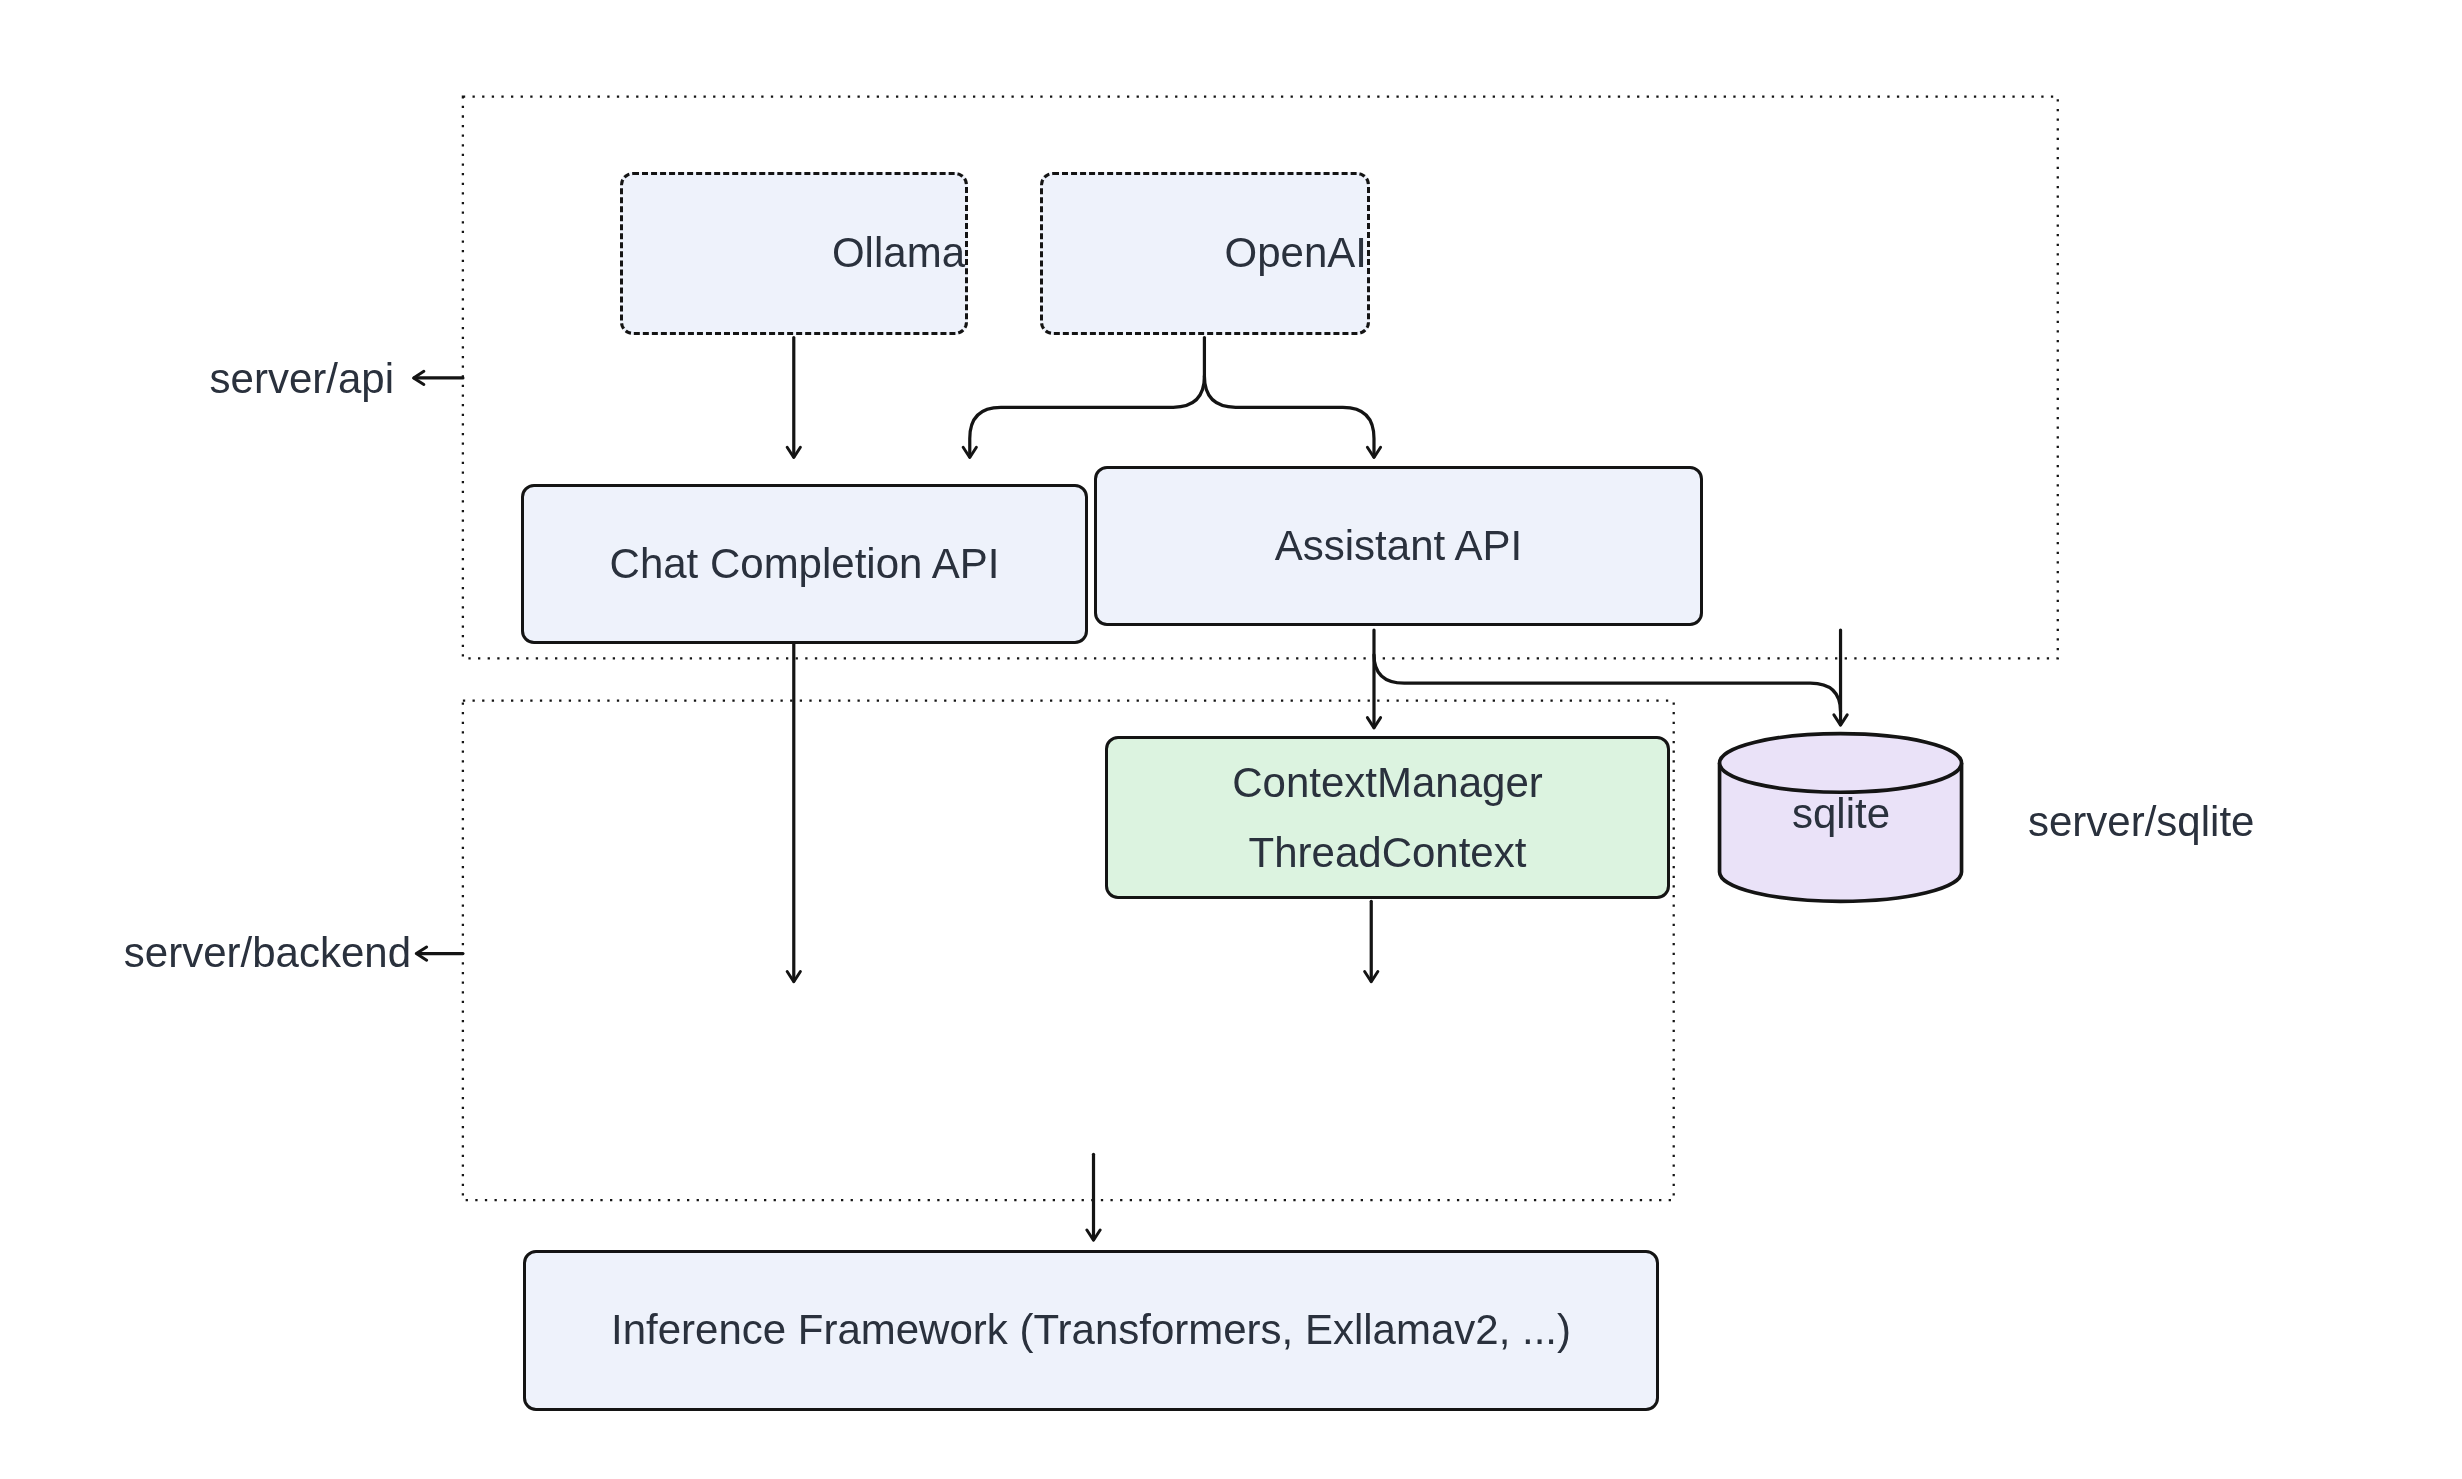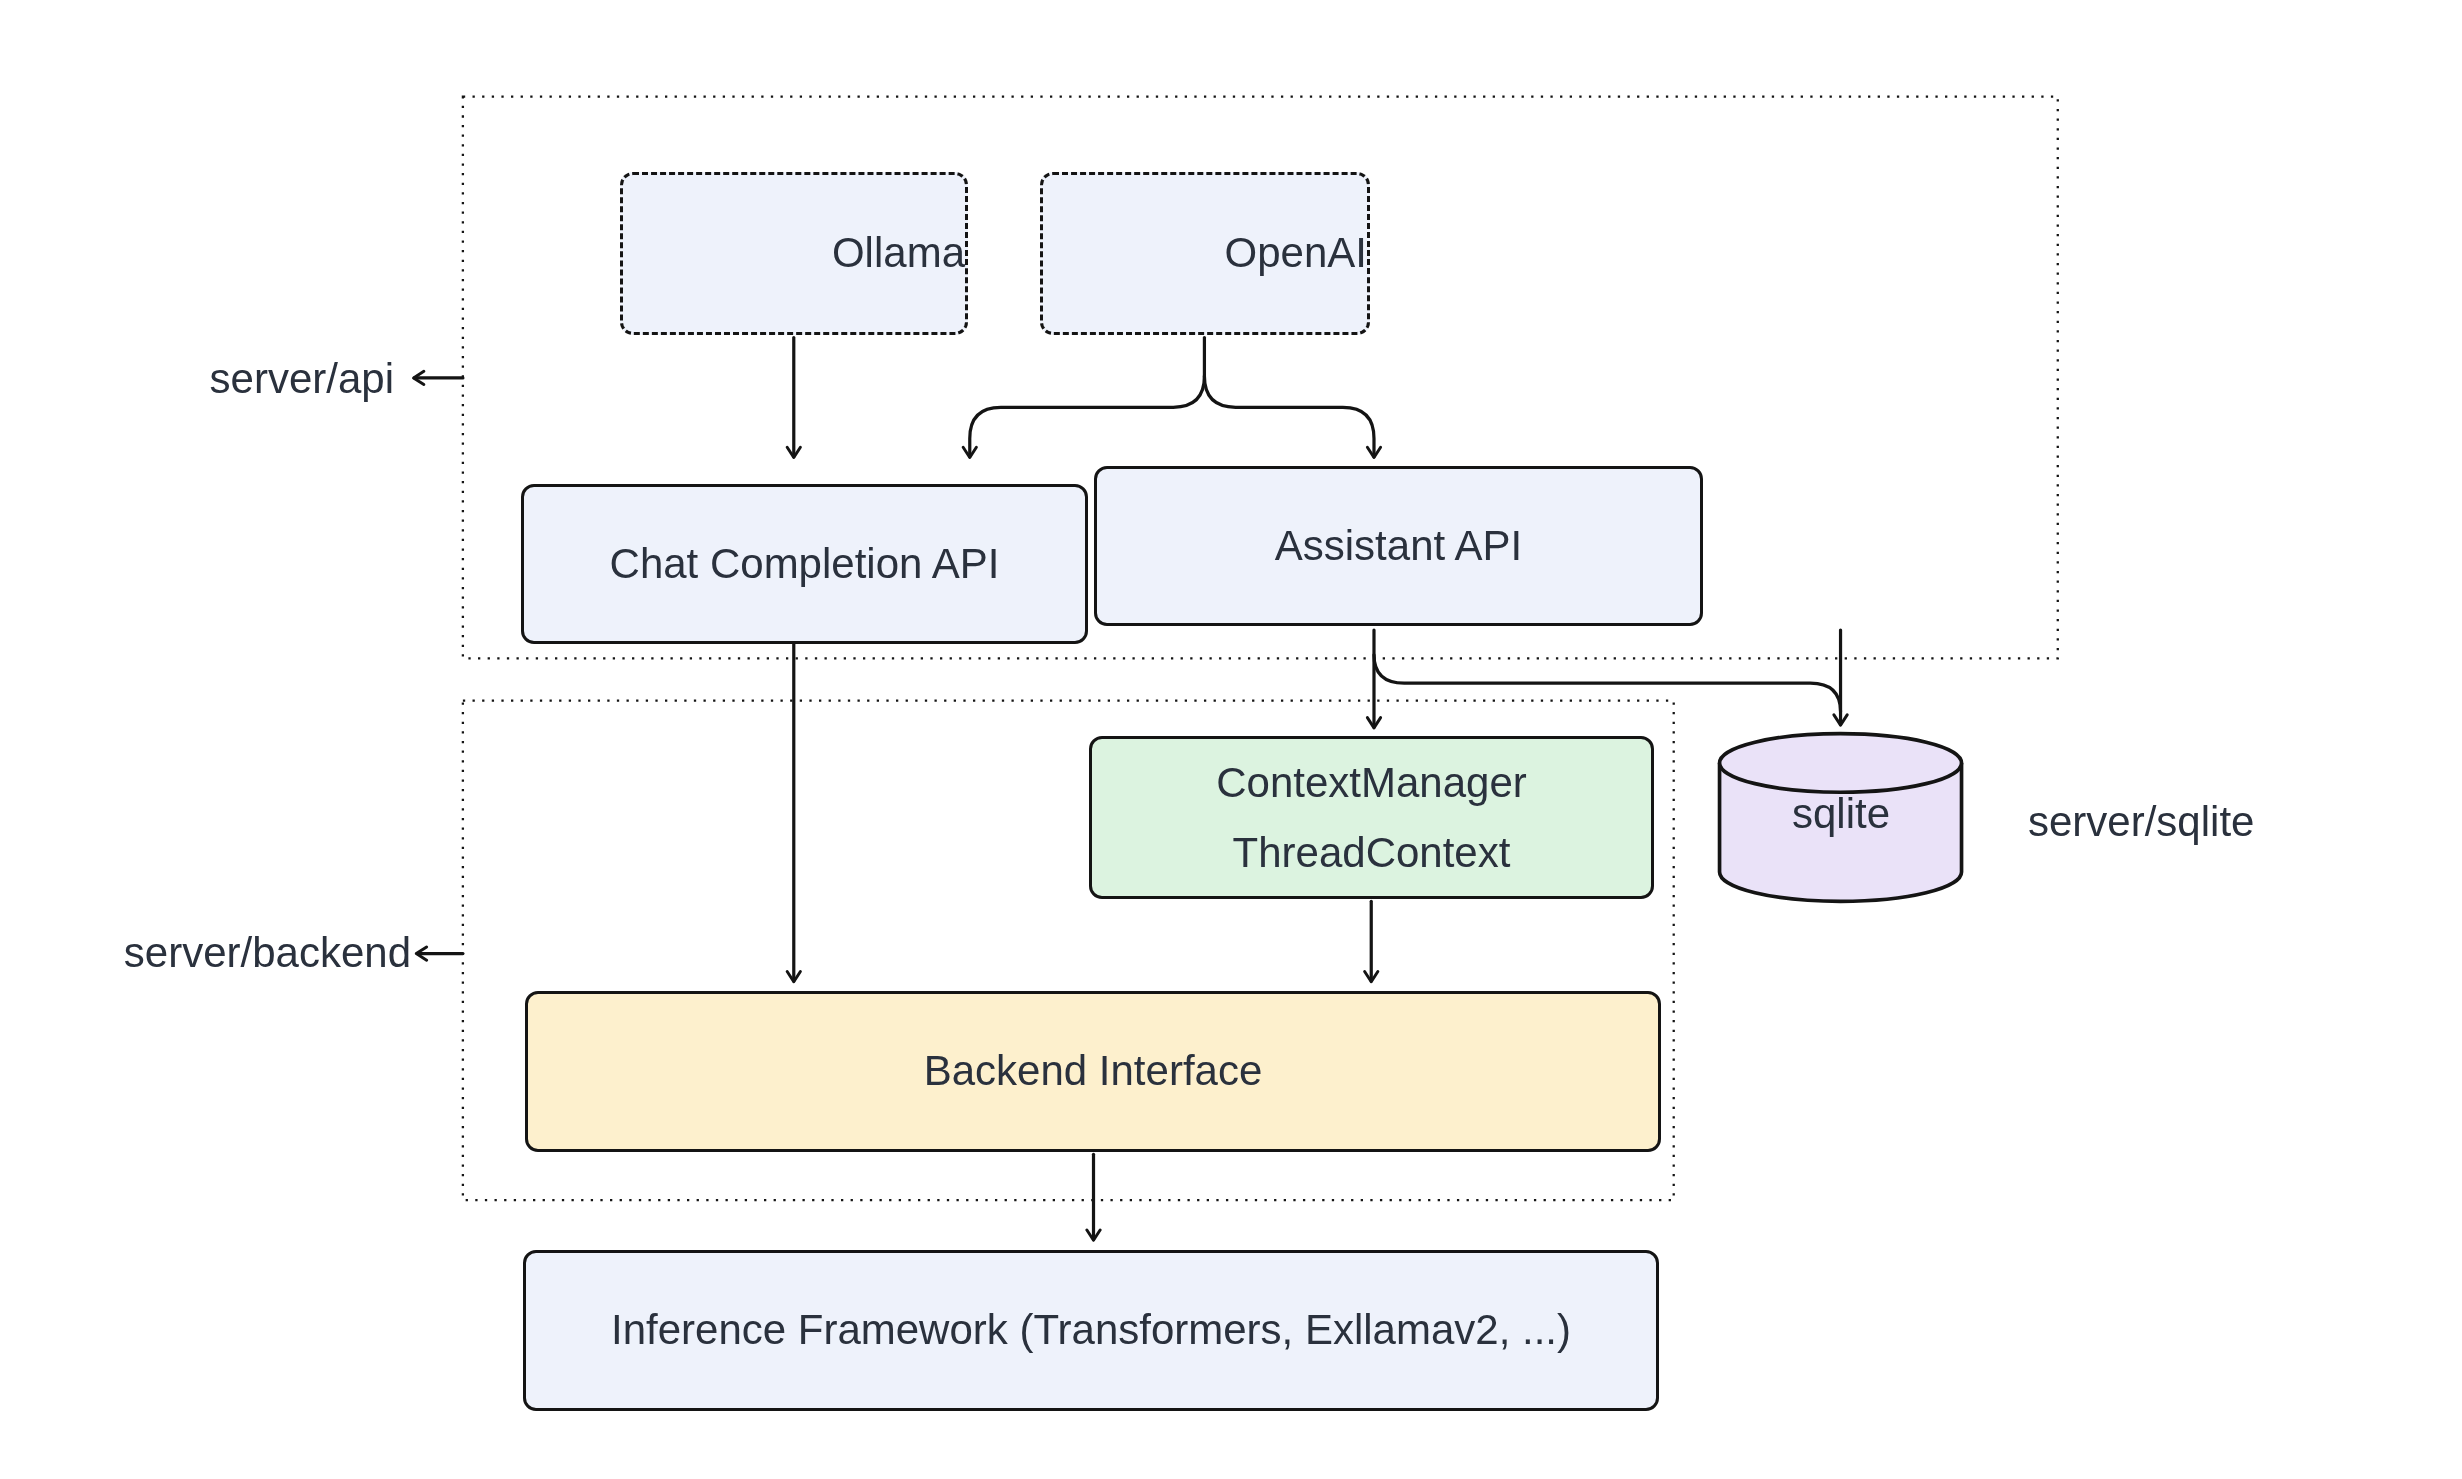--- a/index.html
+++ b/index.html
@@ -33,21 +33,21 @@
     border:3.7px solid var(--stroke);
     border-radius:13px;
     background:var(--node-blue);
     color:var(--text);
     font-size:42px;
     line-height:1.25;
     text-align:center;
     white-space:nowrap;
   }
   .node.dashed{border-style:dashed;align-items:flex-end;}
-  .node.green{background:var(--node-green);}
+  .node.green{background:var(--node-green);margin-left:16px;}
   .node.yellow{background:var(--node-yellow);}
   .node.multiline span{display:block;line-height:1.66;}
   .cyl-label{
     position:absolute;
     display:flex;align-items:center;justify-content:center;
     color:var(--text);
     font-size:42px;
   }
   .side-label{
     position:absolute;
@@ -128,23 +128,20 @@
 
   <div class="node green multiline" style="left:1089px;top:736px;width:565px;height:163px">
     <span>ContextManager</span>
     <span>ThreadContext</span>
   </div>
 
   <div class="cyl-label" style="left:1720px;top:750px;width:242px;height:128px">
     <span>sqlite</span>
   </div>
 
-  <div class="node yellow" style="left:525px;top:991px;width:1136px;height:161px">
-    <span>Backend Interface</span>
-  </div>
 
   <div class="node" style="left:523px;top:1250px;width:1136px;height:161px">
     <span>Inference Framework (Transformers, Exllamav2, ...)</span>
   </div>
 
   <div class="side-label right-align" style="left:128px;top:356px;width:266px">server/api</div>
 
   <div class="side-label right-align" style="left:75px;top:930px;width:336px">server/backend</div>
 
   <div class="side-label" style="left:2028px;top:799px">server/sqlite</div>

